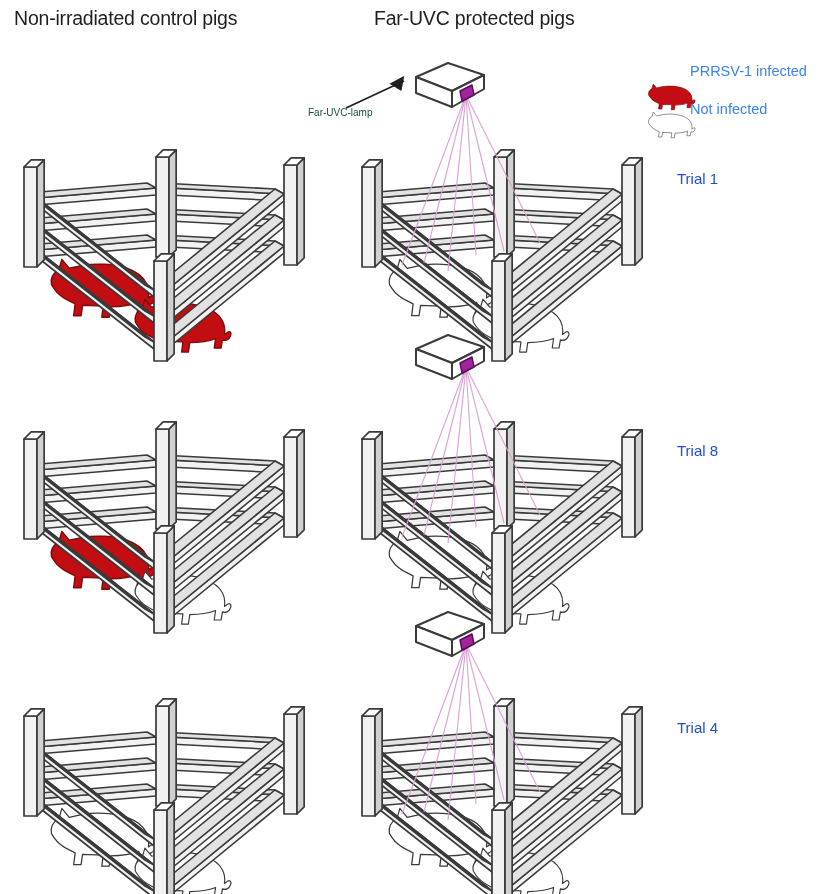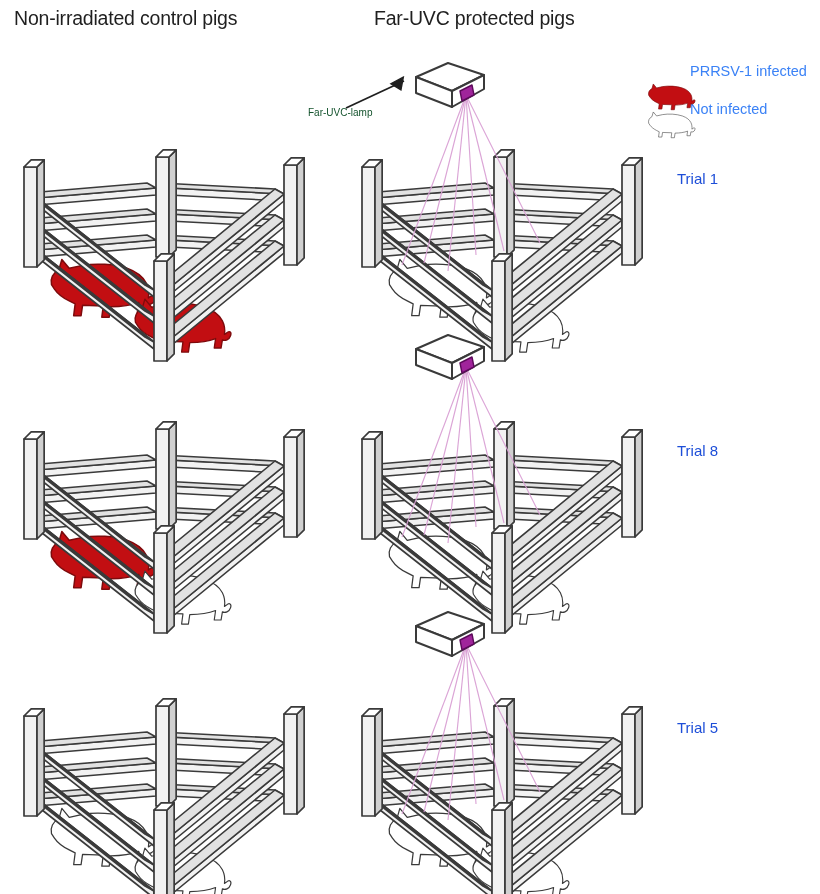--- a/index.html
+++ b/index.html
@@ -22,21 +22,21 @@
 </head>
 <body>
 
 <div class="fig">
 
   <div class="hdr" id="hdr-left">Non-irradiated control pigs</div>
   <div class="hdr" id="hdr-right">Far-UVC protected pigs</div>
 
   <div class="trial-lab" id="trial-1">Trial 1</div>
   <div class="trial-lab" id="trial-2">Trial 8</div>
-  <div class="trial-lab" id="trial-3">Trial 5</div>
+  <div class="trial-lab" id="trial-3">Trial 4</div>
 
   <div class="lamp-lab">Far-UVC-lamp</div>
 
   <div class="leg-lab" id="leg-0">PRRSV-1 infected</div>
   <div class="leg-lab" id="leg-1">Not infected</div>
 
   <svg id="art" width="820" height="894" viewBox="0 0 820 894" xmlns="http://www.w3.org/2000/svg">
       <g>
         <g>
           <g transform="translate(6,143)">

